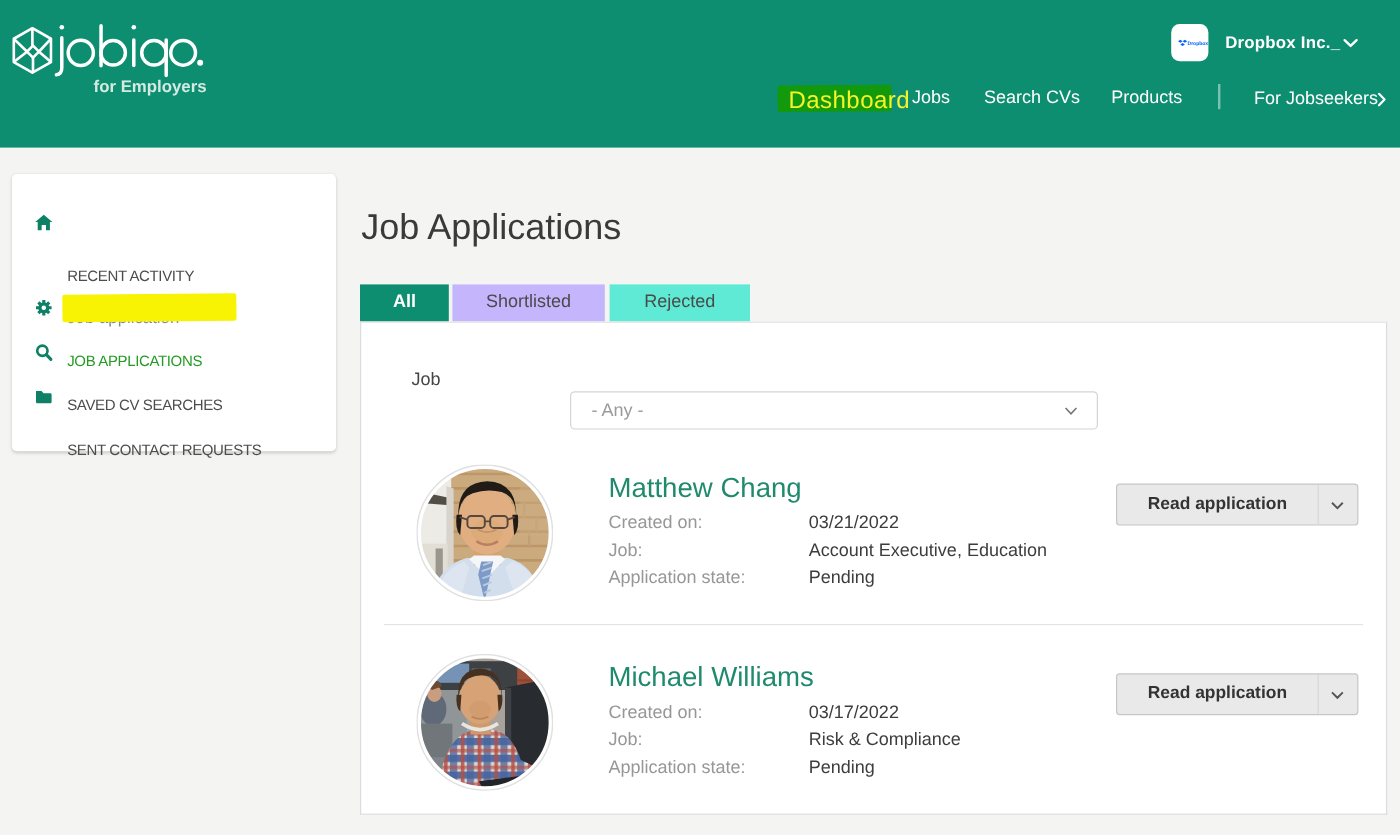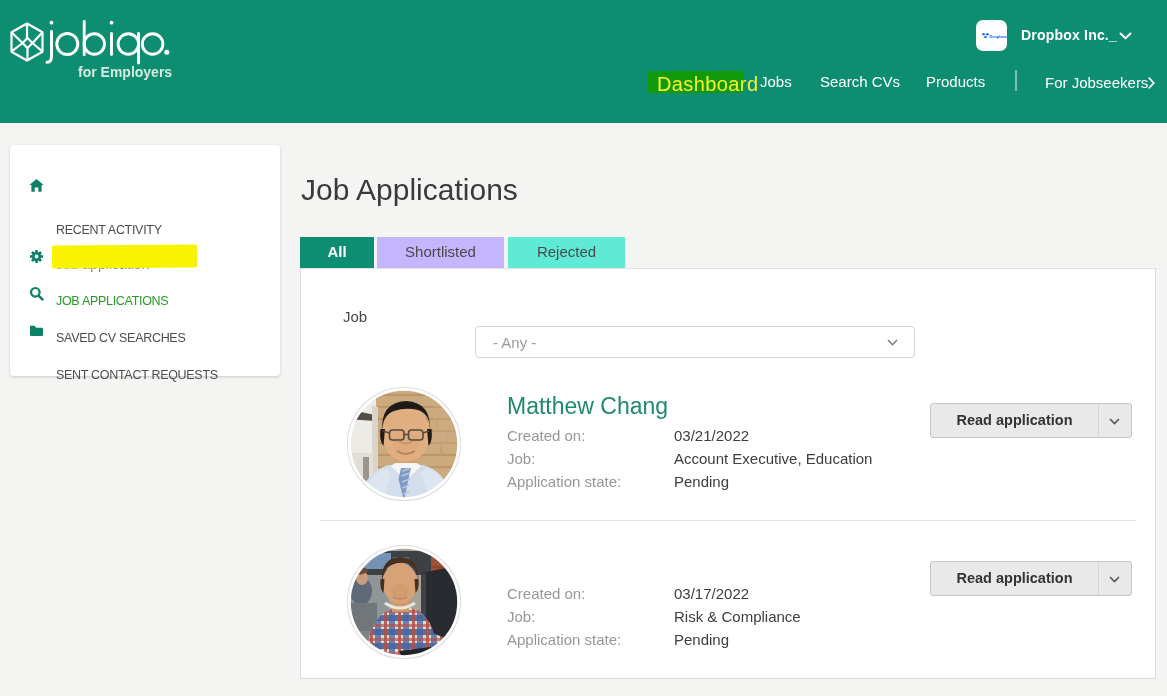--- a/index.html
+++ b/index.html
@@ -269,20 +269,21 @@
 
       <path d="M38,58 q15,10 30,0" fill="none" stroke="#e8e6e0" stroke-width="3"></path>
 
       <path d="M80,86 Q96,90 104,100 L96,112 Q84,102 74,100 Z" fill="url(#plaid)"></path>
       <ellipse cx="101" cy="107" rx="10" ry="6" fill="#d7a275"></ellipse>
       <path d="M52,106 L114,98 L114,112 L56,114 Z" fill="#212428"></path>
     </g>
     <circle cx="57" cy="57" r="55.2" fill="none" stroke="#fff" stroke-width="4"></circle>
     <circle cx="57" cy="57" r="56.5" fill="none" stroke="#e0e0e0" stroke-width="1.2"></circle>
   </svg>
+  <div class="name" style="top:551px">Michael Williams</div>
   <div class="row-label" style="top:585px">Created on:</div>
     <div class="row-val" style="top:585px">03/17/2022</div>
   <div class="row-label" style="top:608px">Job:</div>
     <div class="row-val" style="top:608px">Risk &amp; Compliance</div>
   <div class="row-label" style="top:631px">Application state:</div>
     <div class="row-val" style="top:631px">Pending</div>
   <div class="btn-read" style="top:561px">
     <div class="txt">Read application</div>
       <div class="sep"></div>
     <svg style="position:absolute;left:178px;top:14px" width="11" height="7" viewBox="0 0 11 7">

